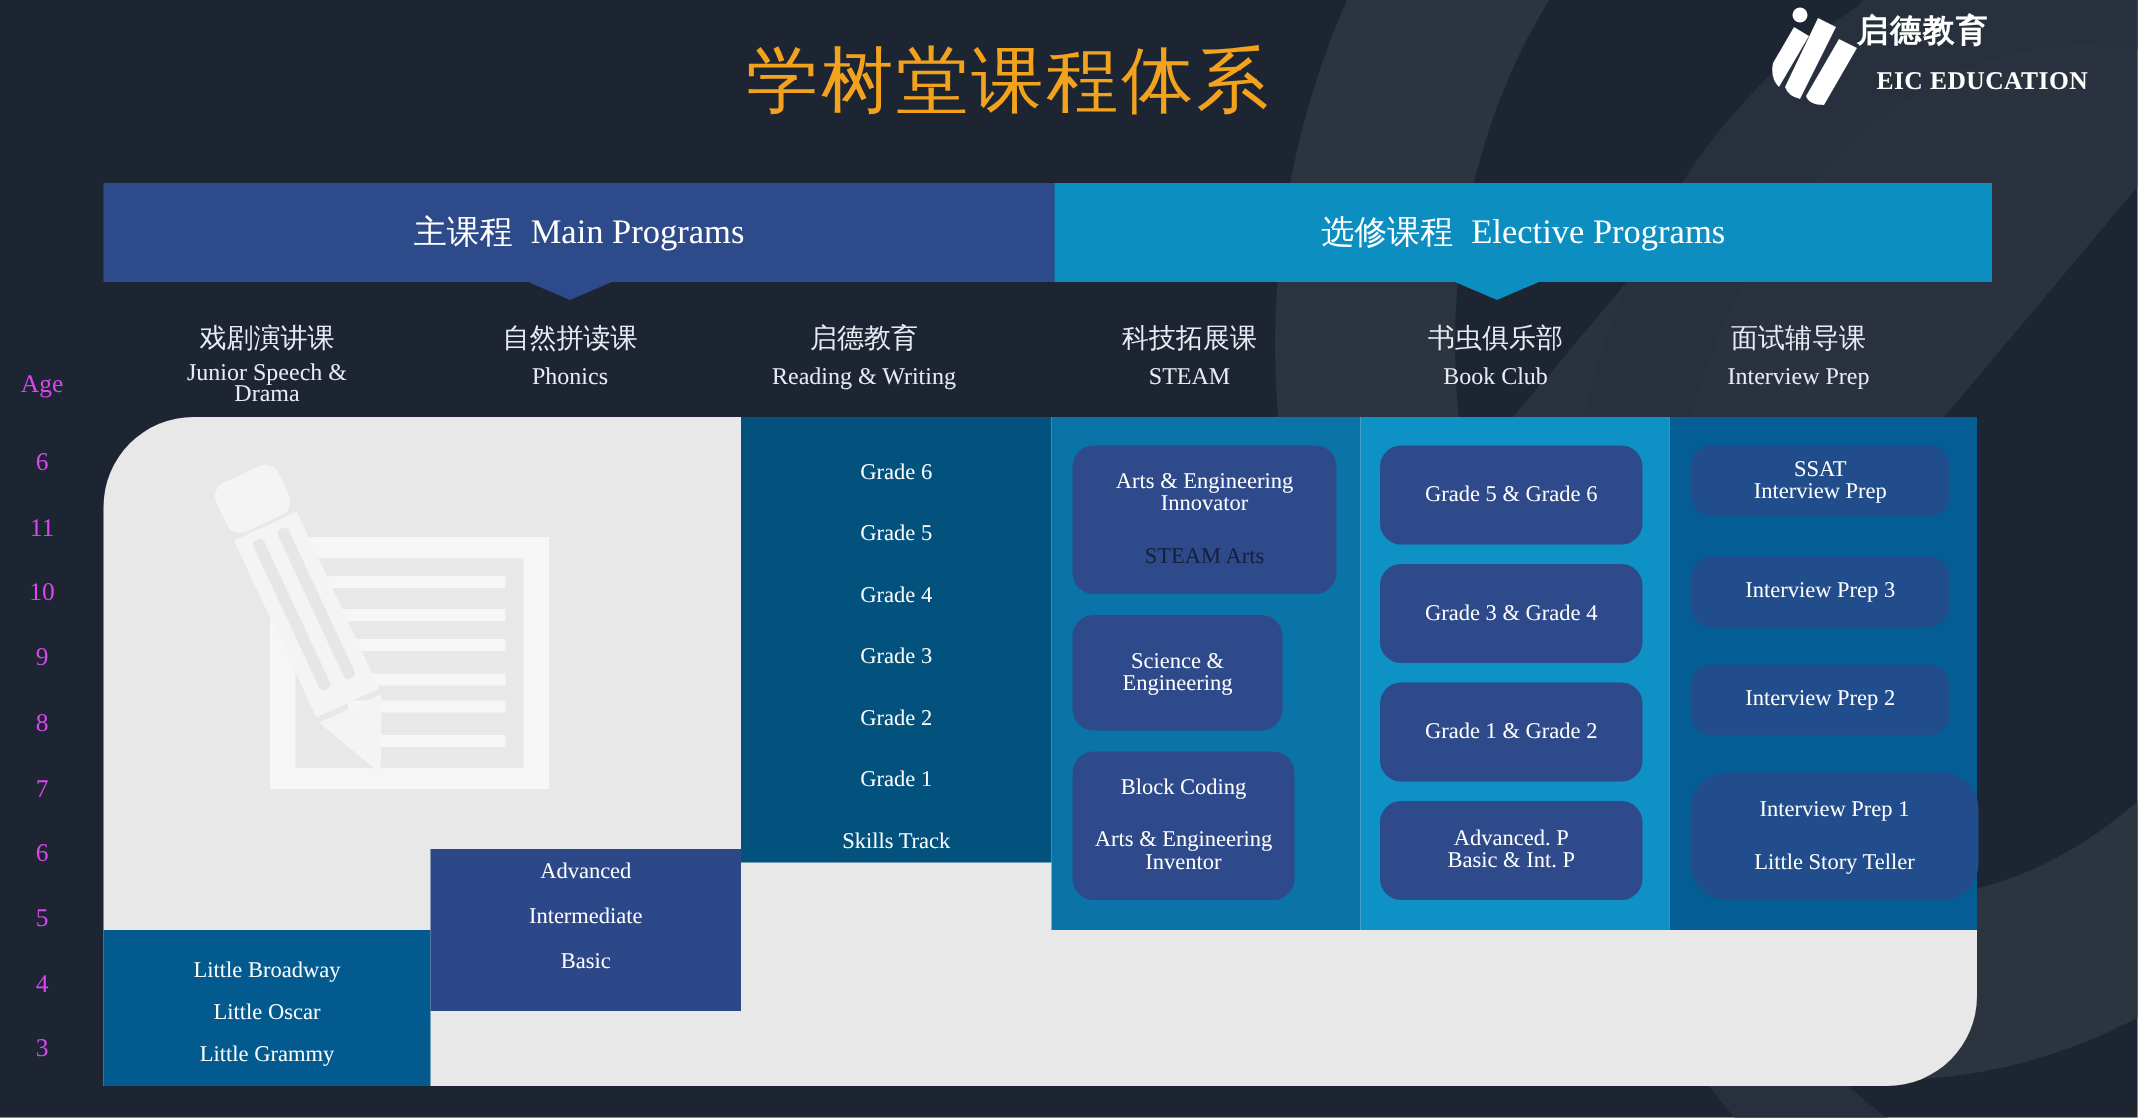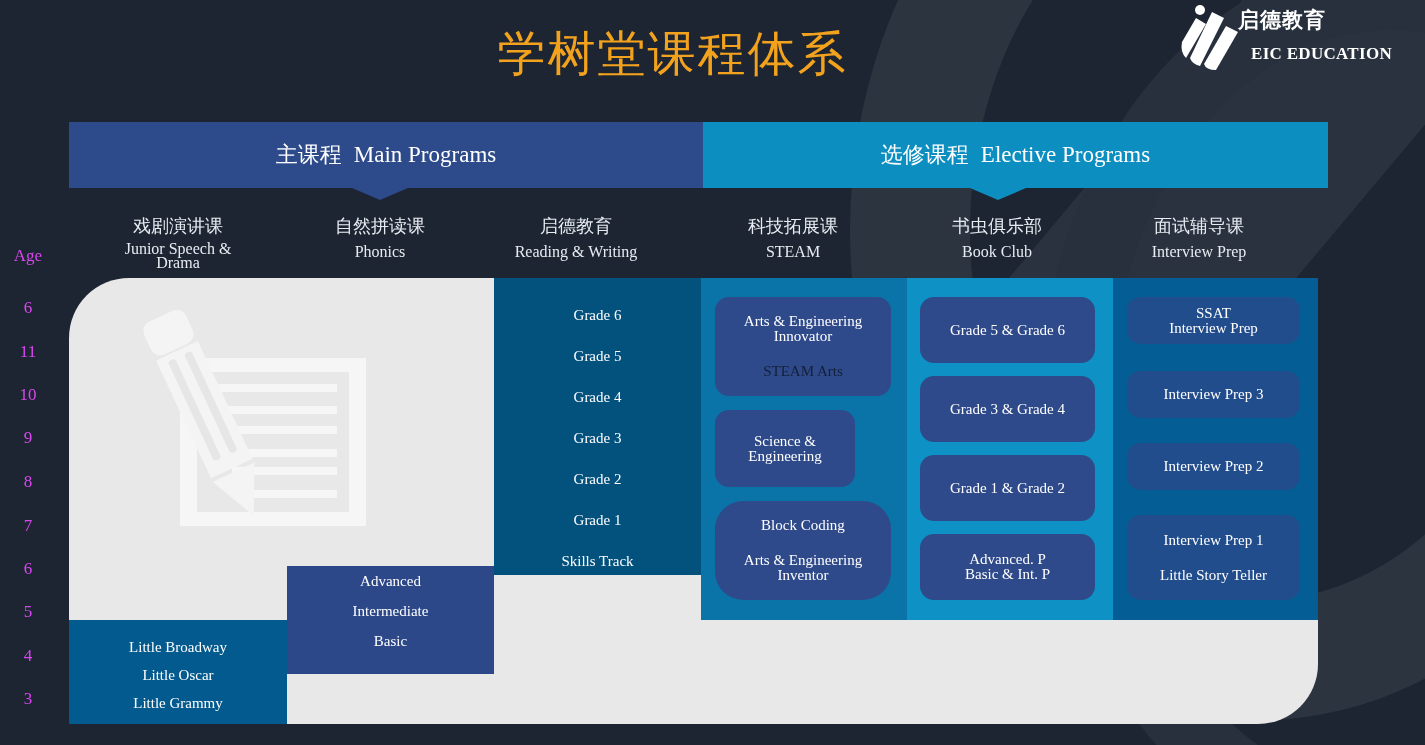--- a/index.html
+++ b/index.html
@@ -224,21 +224,21 @@
   <div class="pill" style="left:14px; top:19px; width:176px; height:99px;">
     <div>Arts &amp; Engineering</div>
     <div>Innovator</div>
     <div class="gap"></div>
     <div class="dark">STEAM Arts</div>
   </div>
   <div class="pill" style="left:14px; top:132px; width:140px; height:77px;">
     <div>Science &amp;</div>
     <div>Engineering</div>
   </div>
-  <div class="pill" style="left:14px; top:223px; width:176px; height:99px;border-radius:28px;">
+  <div class="pill" style="left:14px; top:223px; width:148px; height:99px;">
     <div>Block Coding</div>
     <div class="gap"></div>
     <div>Arts &amp; Engineering</div>
     <div>Inventor</div>
   </div>
 </div>
 
 <div class="block book-col">
   <div class="pill" style="left:13px; top:19px; width:175px; height:66px;justify-content:center;">
     <div>Grade 5 &amp; Grade 6</div>
@@ -259,18 +259,18 @@
   <div class="pill soft" style="left:14px; top:19px; width:173px; height:47px;">
     <div>SSAT</div>
     <div>Interview Prep</div>
   </div>
   <div class="pill soft" style="left:14px; top:93px; width:173px; height:47px;">
     <div>Interview Prep 3</div>
   </div>
   <div class="pill soft" style="left:14px; top:165px; width:173px; height:47px;">
     <div>Interview Prep 2</div>
   </div>
-  <div class="pill soft" style="left:14px; top:237px; width:173px; height:85px;">
+  <div class="pill soft" style="left:14px; top:237px; width:192px; height:85px;border-radius:24px;">
     <div>Interview Prep 1</div>
     <div class="gap"></div>
     <div>Little Story Teller</div>
   </div>
 </div>
 
 </body></html>

